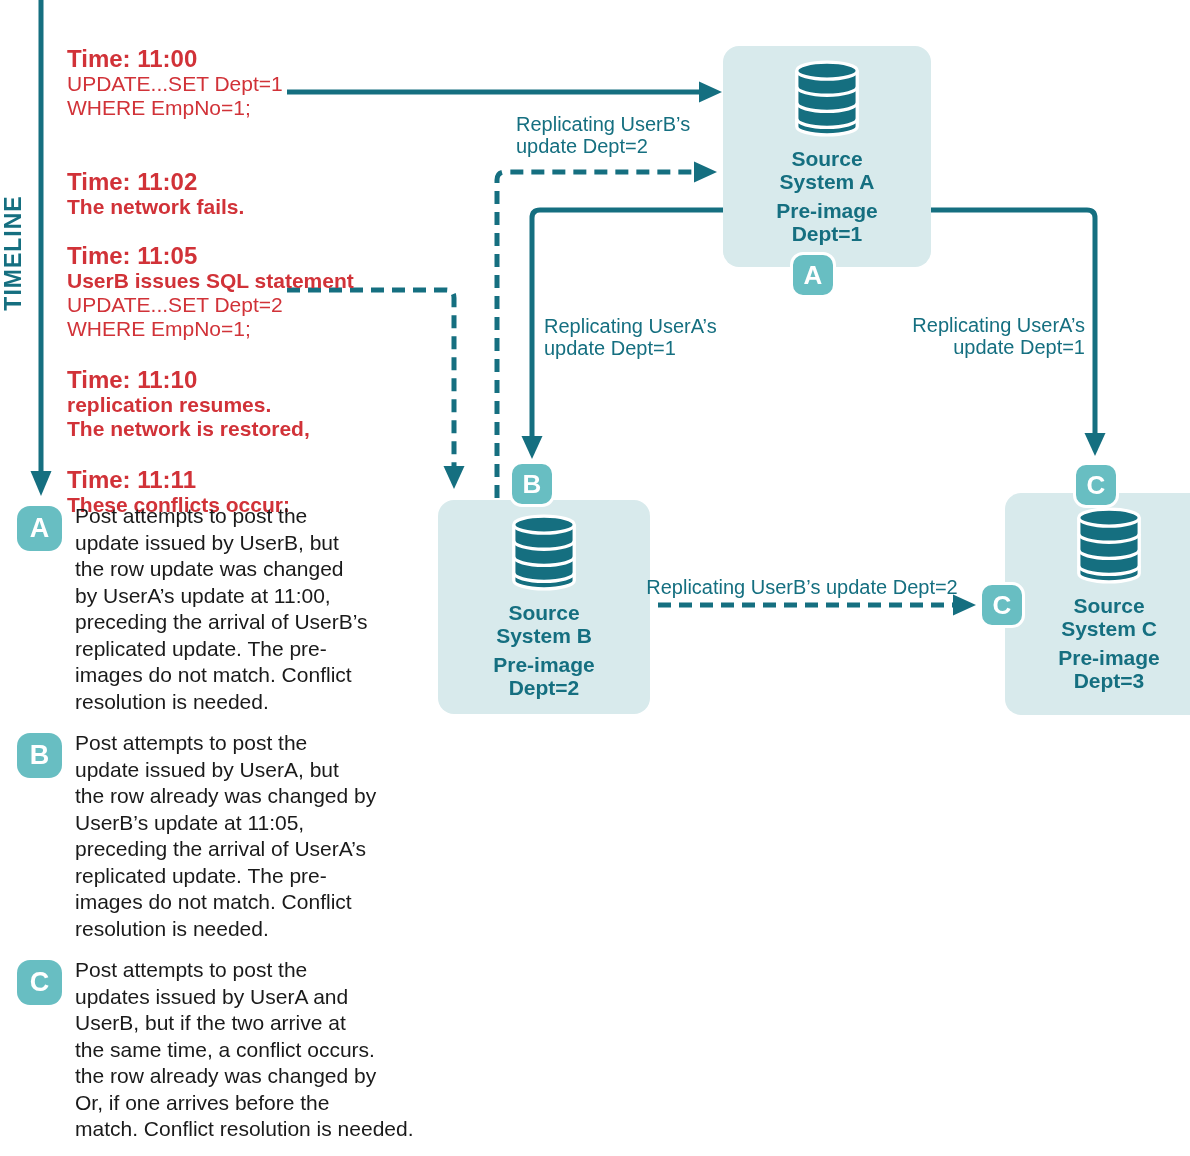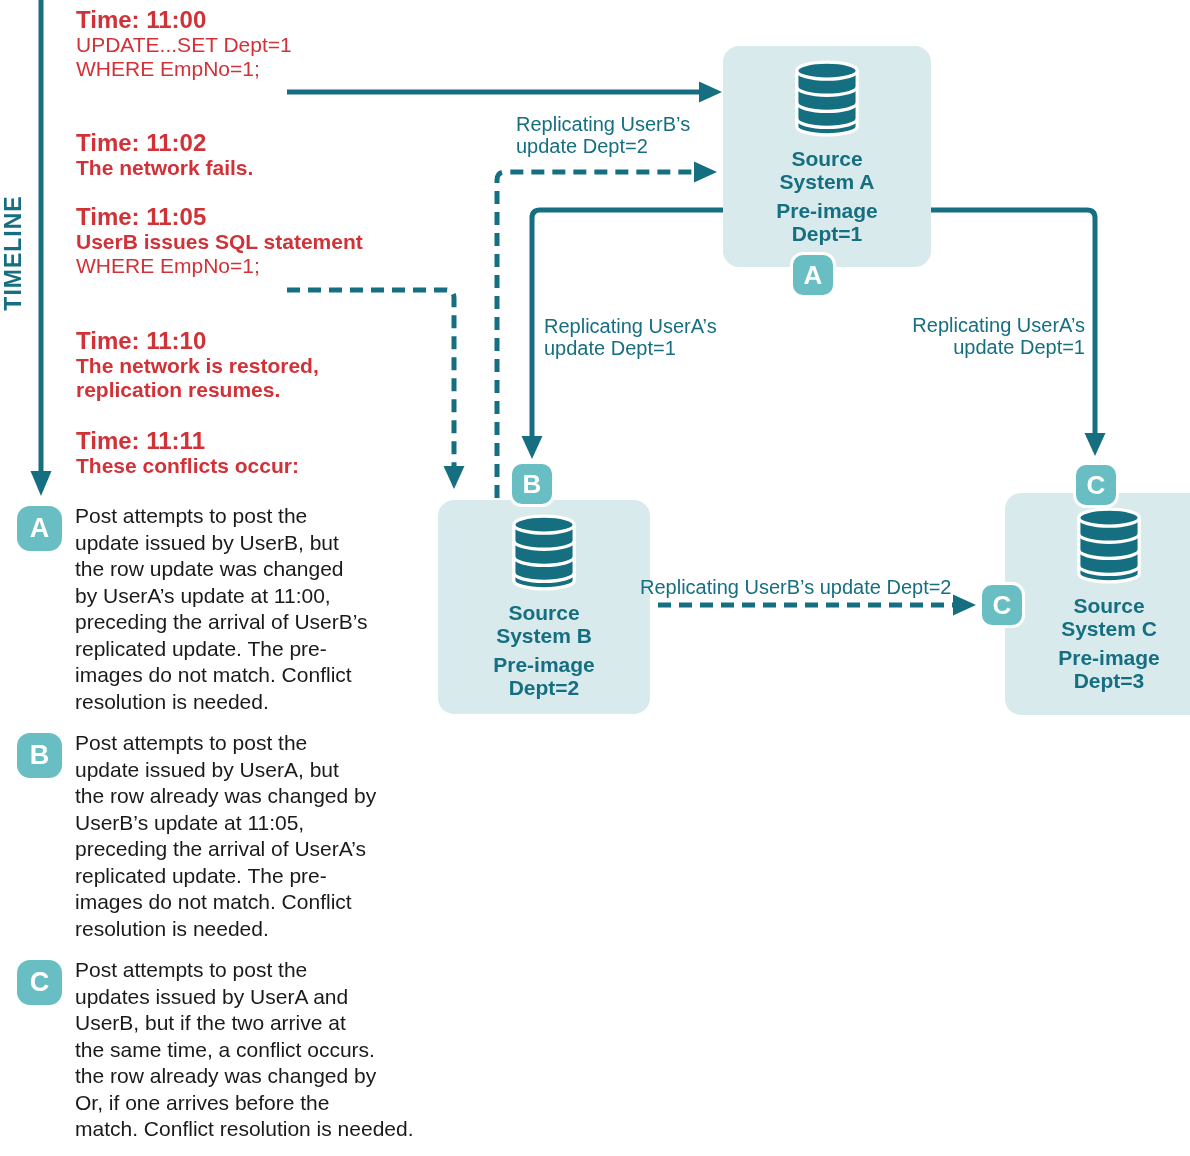--- a/index.html
+++ b/index.html
@@ -18,21 +18,21 @@
   .overlay path,.overlay line{stroke:var(--teal,#156f80);stroke-width:5;fill:none;}
   .overlay .dash{stroke-dasharray:13 8;}
   .overlay polygon{fill:var(--teal,#156f80);stroke:none;}
 
   .timeline-label{
     position:absolute;left:-65px;top:238px;width:160px;height:30px;
     transform:rotate(-90deg);text-align:center;
     font-size:23px;font-weight:bold;letter-spacing:1px;color:var(--teal,#156f80);
   }
 
-  .event{position:absolute;left:76px;}
+  .event{position:absolute;left:67px;margin-top:39px;}
   .ev-time{font-size:24px;line-height:27px;font-weight:bold;color:var(--red,#d13238);}
   .ev-line{font-size:21px;line-height:24px;color:var(--red,#d13238);}
   .ev-line.bold{font-weight:bold;}
 
   .para{position:absolute;left:75px;color:var(--ink,#1a1a1a);}
   .para div{font-size:21px;line-height:26.5px;white-space:pre-wrap;}
 
   .badge{
     position:absolute;display:flex;align-items:center;justify-content:center;
     background:var(--badge,#68bec2);color:#fff;font-weight:bold;border-radius:13px;
@@ -44,21 +44,21 @@
   .db{position:absolute;left:50%;transform:translateX(-50%);top:12px;}
   .sysname,.syspre{
     position:absolute;left:0;right:0;text-align:center;
     color:var(--teal,#156f80);font-weight:bold;font-size:21px;line-height:23px;
   }
   .sysname{top:101px;}
   .syspre{top:153px;}
 
   .flabel{position:absolute;color:var(--teal,#156f80);font-size:20px;line-height:22px;}
   .flabel.right{text-align:right;}
-  .flabel.center{text-align:left;}
+  .flabel.center{text-align:center;}
 </style>
 </head>
 <body>
 
 <div class="canvas">
 
   <svg class="overlay" width="1190" height="1156" viewBox="0 0 1190 1156">
 
     <path d="M41 0 V471"></path>
     <polygon points="30.5,471 51.5,471 41,496"></polygon>
@@ -89,26 +89,27 @@
     <div class="ev-line">UPDATE...SET Dept=1</div>
     <div class="ev-line">WHERE EmpNo=1;</div>
   </div>
   <div class="event" style="top:129px">
     <div class="ev-time">Time: 11:02</div>
     <div class="ev-line bold">The network fails.</div>
   </div>
   <div class="event" style="top:203px">
     <div class="ev-time">Time: 11:05</div>
     <div class="ev-line bold">UserB issues SQL statement</div>
+    <div class="ev-line">UPDATE...SET Dept=2</div>
     <div class="ev-line">WHERE EmpNo=1;</div>
   </div>
   <div class="event" style="top:327px">
     <div class="ev-time">Time: 11:10</div>
+    <div class="ev-line bold">replication resumes.</div>
     <div class="ev-line bold">The network is restored,</div>
-    <div class="ev-line bold">replication resumes.</div>
   </div>
   <div class="event" style="top:427px">
     <div class="ev-time">Time: 11:11</div>
     <div class="ev-line bold">These conflicts occur:</div>
   </div>
 
   <div class="badge list-badge" style="left:17px;top:506px">A</div>
   <div class="para" style="top:503px">
     <div>Post attempts to post the</div>
     <div>update issued by UserB, but</div>

